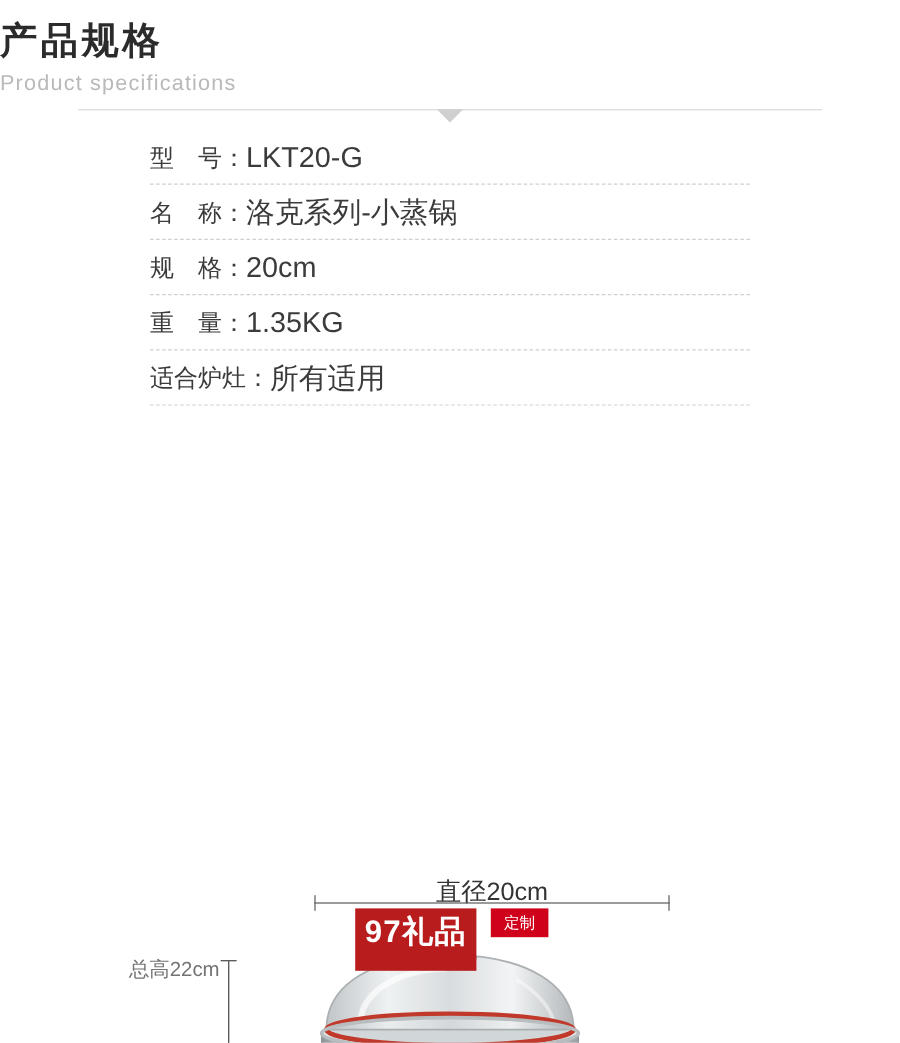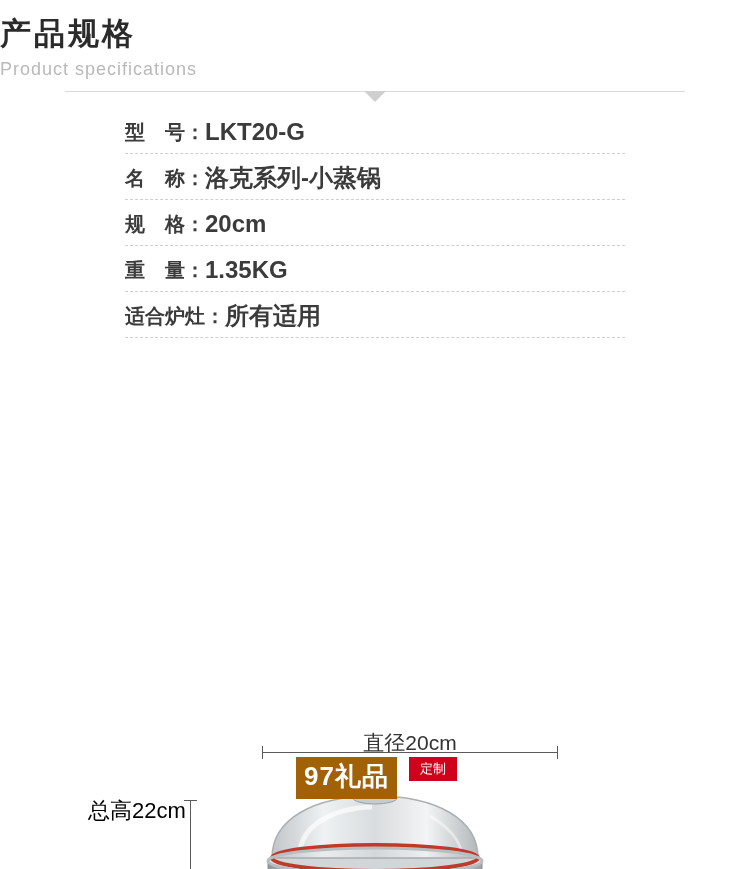--- a/index.html
+++ b/index.html
@@ -58,21 +58,20 @@
   .spec-list {
     margin: 26px auto 0 auto;
     width: 500px;
   }
   .spec-row {
     display: flex;
     align-items: flex-end;
     padding-bottom: 7px;
     margin-bottom: 10px;
     border-bottom: 1px dashed #cfcfcf;
-    font-weight: bold;
   }
   .spec-label {
     font-size: 20px;
     color: #3b3b3b;
     white-space: pre;
     line-height: 28px;
   }
   .spec-value {
     font-size: 24px;
     color: #3b3b3b;
@@ -131,41 +130,41 @@
     background: #5a5a5a;
   }
   .m-vert::before { top: 0; }
   .m-vert::after { bottom: 0; }
 
   .v-total { left: 190px; top: 452px; height: 288px; }
   .v-steam { left: 190px; top: 452px; height: 132px; }
 
   .v-label {
     position: absolute;
-    font-size: 22px;
-    color: #000000;
-    text-align: center;
+    font-size: 17px;
+    color: #737373;
+    text-align: right;
     white-space: nowrap;
   }
   .lbl-total  { left: 88px; top: 448px; width: 95px; }
 
   
   .watermark {
     position: absolute;
     left: 296px;
     top: 409px;
     display: flex;
     align-items: flex-start;
   }
   .wm-main {
-    background: #a16207;
+    background: #b91c1c;
     color: #ffffff;
     font-size: 26px;
     font-weight: bold;
-    padding: 4px 8px 8px 8px;
+    padding: 4px 8px 18px 8px;
     letter-spacing: 1px;
     line-height: 30px;
   }
   .wm-badge {
     margin-left: 12px;
     width: 48px;
     background: #d0021b;
     color: #ffffff;
     font-size: 13px;
     line-height: 15px;

